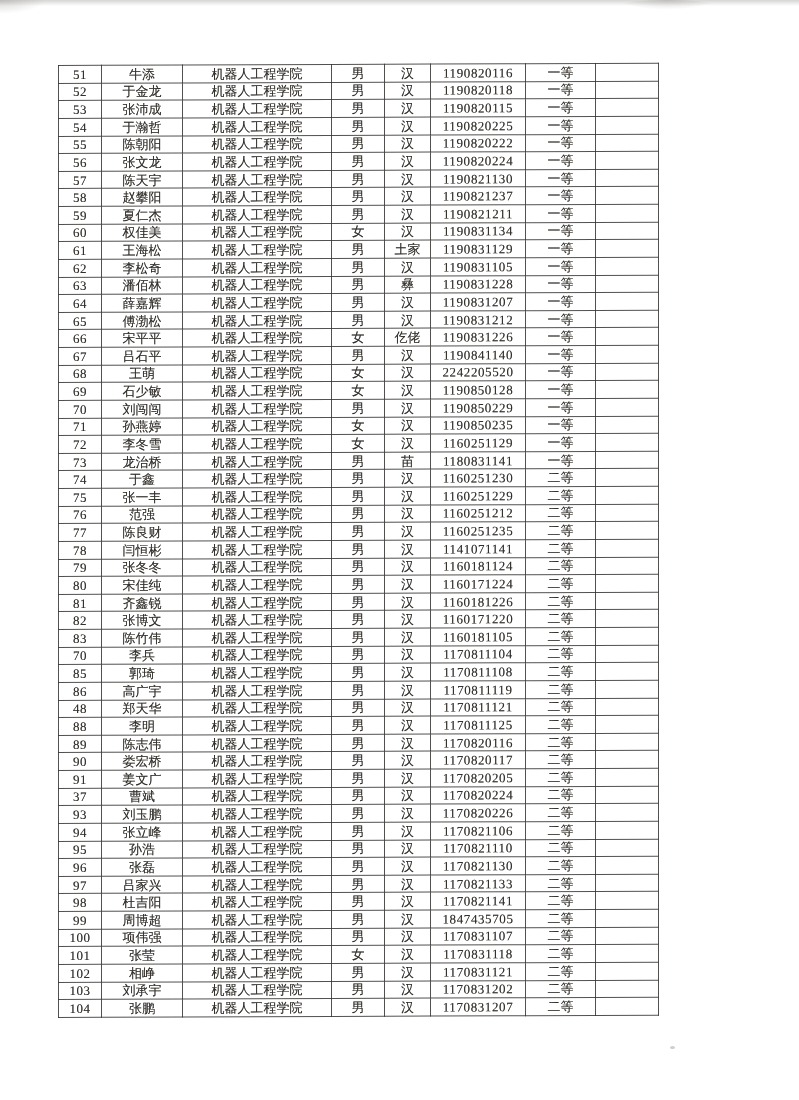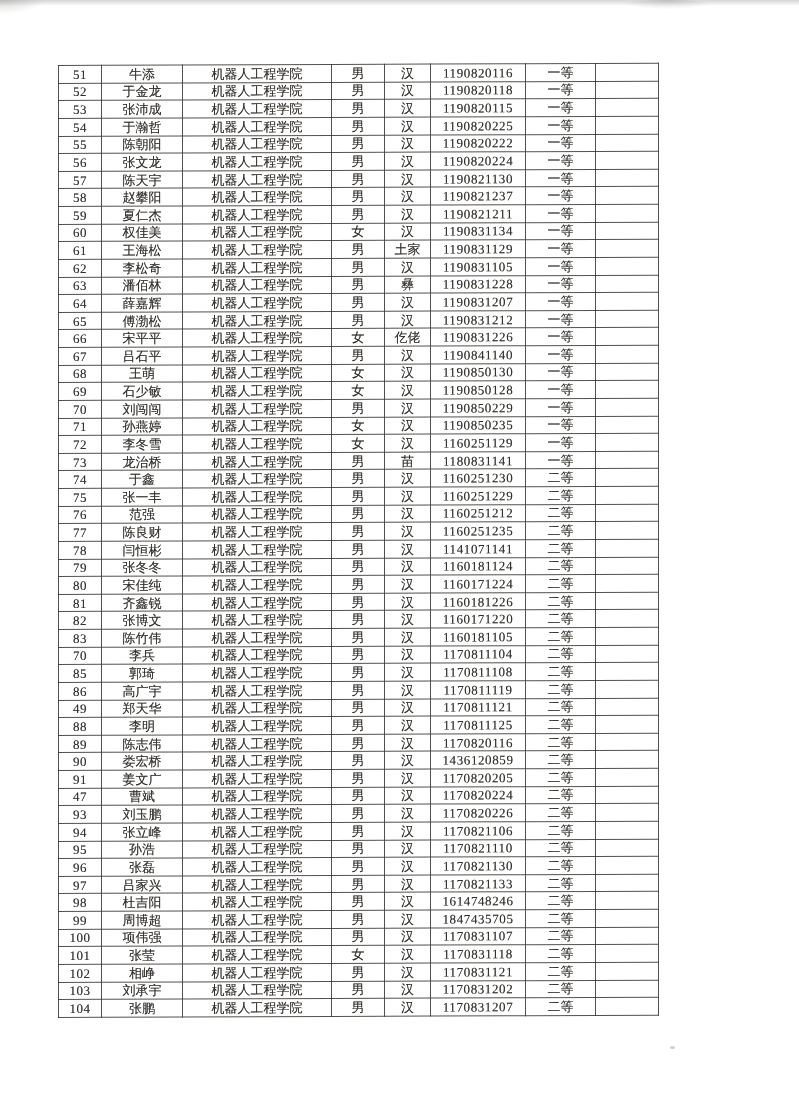--- a/index.html
+++ b/index.html
@@ -267,21 +267,21 @@
     <td class="c-id">1190841140</td>
     <td class="c-award">一等</td>
     <td class="c-blank"></td>
   </tr>
           <tr>
     <td class="c-no">68</td>
     <td class="c-name">王萌</td>
     <td class="c-college">机器人工程学院</td>
     <td class="c-gender">女</td>
     <td class="c-ethnicity">汉</td>
-    <td class="c-id">1190850130</td>
+    <td class="c-id">2242205520</td>
     <td class="c-award">一等</td>
     <td class="c-blank"></td>
   </tr>
           <tr>
     <td class="c-no">69</td>
     <td class="c-name">石少敏</td>
     <td class="c-college">机器人工程学院</td>
     <td class="c-gender">女</td>
     <td class="c-ethnicity">汉</td>
     <td class="c-id">1190850128</td>
@@ -452,21 +452,21 @@
     <td class="c-no">86</td>
     <td class="c-name">高广宇</td>
     <td class="c-college">机器人工程学院</td>
     <td class="c-gender">男</td>
     <td class="c-ethnicity">汉</td>
     <td class="c-id">1170811119</td>
     <td class="c-award">二等</td>
     <td class="c-blank"></td>
   </tr>
           <tr>
-    <td class="c-no">49</td>
+    <td class="c-no">48</td>
     <td class="c-name">郑天华</td>
     <td class="c-college">机器人工程学院</td>
     <td class="c-gender">男</td>
     <td class="c-ethnicity">汉</td>
     <td class="c-id">1170811121</td>
     <td class="c-award">二等</td>
     <td class="c-blank"></td>
   </tr>
           <tr>
     <td class="c-no">88</td>
@@ -487,36 +487,36 @@
     <td class="c-id">1170820116</td>
     <td class="c-award">二等</td>
     <td class="c-blank"></td>
   </tr>
           <tr>
     <td class="c-no">90</td>
     <td class="c-name">娄宏桥</td>
     <td class="c-college">机器人工程学院</td>
     <td class="c-gender">男</td>
     <td class="c-ethnicity">汉</td>
-    <td class="c-id">1436120859</td>
+    <td class="c-id">1170820117</td>
     <td class="c-award">二等</td>
     <td class="c-blank"></td>
   </tr>
           <tr>
     <td class="c-no">91</td>
     <td class="c-name">姜文广</td>
     <td class="c-college">机器人工程学院</td>
     <td class="c-gender">男</td>
     <td class="c-ethnicity">汉</td>
     <td class="c-id">1170820205</td>
     <td class="c-award">二等</td>
     <td class="c-blank"></td>
   </tr>
           <tr>
-    <td class="c-no">47</td>
+    <td class="c-no">37</td>
     <td class="c-name">曹斌</td>
     <td class="c-college">机器人工程学院</td>
     <td class="c-gender">男</td>
     <td class="c-ethnicity">汉</td>
     <td class="c-id">1170820224</td>
     <td class="c-award">二等</td>
     <td class="c-blank"></td>
   </tr>
           <tr>
     <td class="c-no">93</td>
@@ -567,21 +567,21 @@
     <td class="c-id">1170821133</td>
     <td class="c-award">二等</td>
     <td class="c-blank"></td>
   </tr>
           <tr>
     <td class="c-no">98</td>
     <td class="c-name">杜吉阳</td>
     <td class="c-college">机器人工程学院</td>
     <td class="c-gender">男</td>
     <td class="c-ethnicity">汉</td>
-    <td class="c-id">1614748246</td>
+    <td class="c-id">1170821141</td>
     <td class="c-award">二等</td>
     <td class="c-blank"></td>
   </tr>
           <tr>
     <td class="c-no">99</td>
     <td class="c-name">周博超</td>
     <td class="c-college">机器人工程学院</td>
     <td class="c-gender">男</td>
     <td class="c-ethnicity">汉</td>
     <td class="c-id">1847435705</td>

